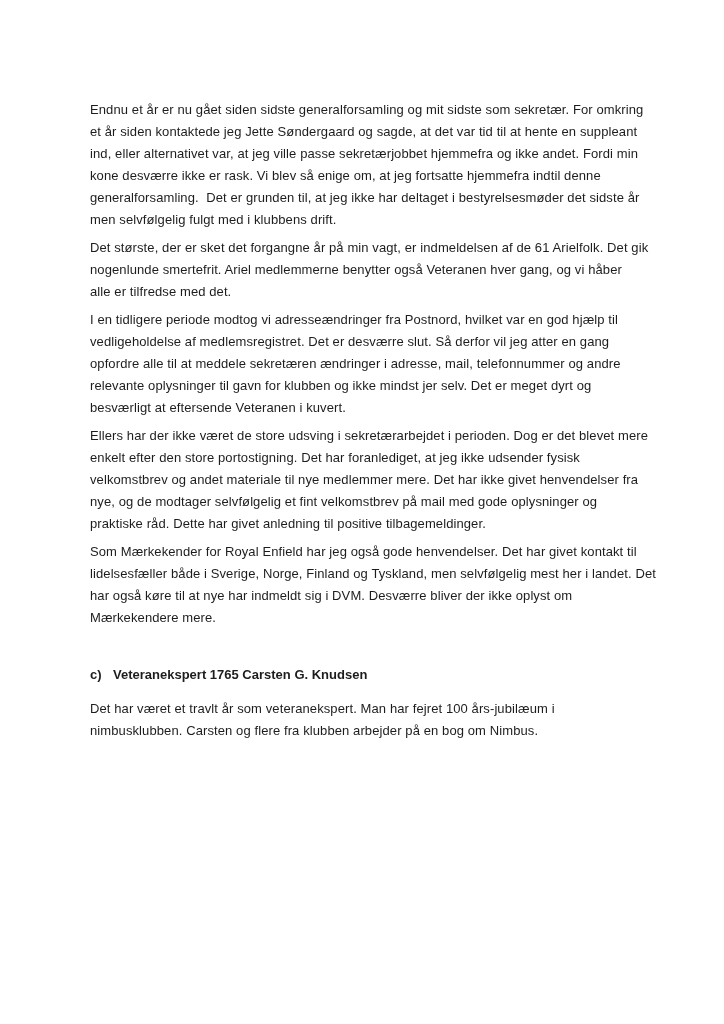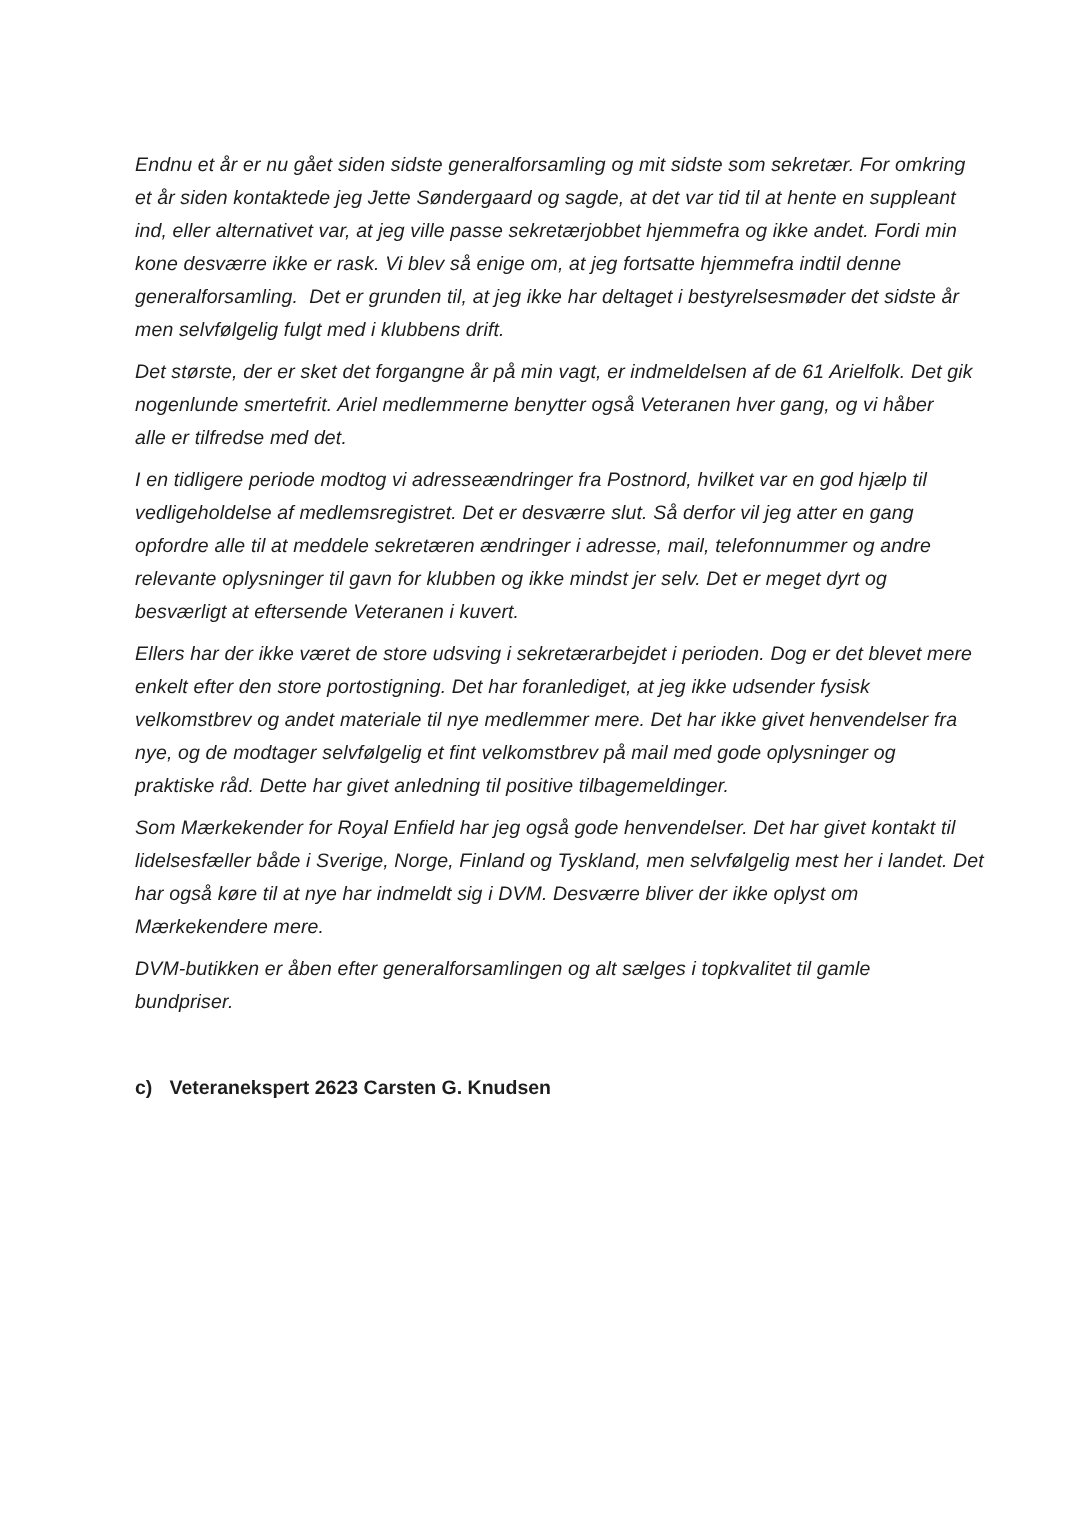--- a/index.html
+++ b/index.html
@@ -20,21 +20,20 @@
     background: #ffffff;
     padding: 99px 20px 0 90px;
   }
   .para {
     margin: 0 0 6px 0;
     font-size: 13px;
     line-height: 22px;
     color: #1d1d1d;
     white-space: pre-line;
     letter-spacing: 0.1px;
-    font-style: italic;
   }
   .section-heading {
     margin: 35px 0 12px 0;
     font-size: 13px;
     line-height: 22px;
     font-weight: bold;
     color: #1d1d1d;
     display: flex;
     align-items: baseline;
   }
@@ -63,21 +62,21 @@
 besværligt at eftersende Veteranen i kuvert.</p>
   <p class="para">Ellers har der ikke været de store udsving i sekretærarbejdet i perioden. Dog er det blevet mere
 enkelt efter den store portostigning. Det har foranlediget, at jeg ikke udsender fysisk
 velkomstbrev og andet materiale til nye medlemmer mere. Det har ikke givet henvendelser fra
 nye, og de modtager selvfølgelig et fint velkomstbrev på mail med gode oplysninger og
 praktiske råd. Dette har givet anledning til positive tilbagemeldinger.</p>
   <p class="para">Som Mærkekender for Royal Enfield har jeg også gode henvendelser. Det har givet kontakt til
 lidelsesfæller både i Sverige, Norge, Finland og Tyskland, men selvfølgelig mest her i landet. Det
 har også køre til at nye har indmeldt sig i DVM. Desværre bliver der ikke oplyst om
 Mærkekendere mere.</p>
-  <p class="para">DVM-butikken er åben efter generalforsamlingen og alt sælges i topkvalitet til gamle
-bundpriser.</p>
 
   <div class="section-heading">
     <span class="label">c)</span>
-    <span class="title">Veteranekspert 2623 Carsten G. Knudsen</span>
+    <span class="title">Veteranekspert 1765 Carsten G. Knudsen</span>
   </div>
 
+  <p class="para">Det har været et travlt år som veteranekspert. Man har fejret 100 års-jubilæum i
+nimbusklubben. Carsten og flere fra klubben arbejder på en bog om Nimbus.</p>
 </div>
 
 </body></html>

